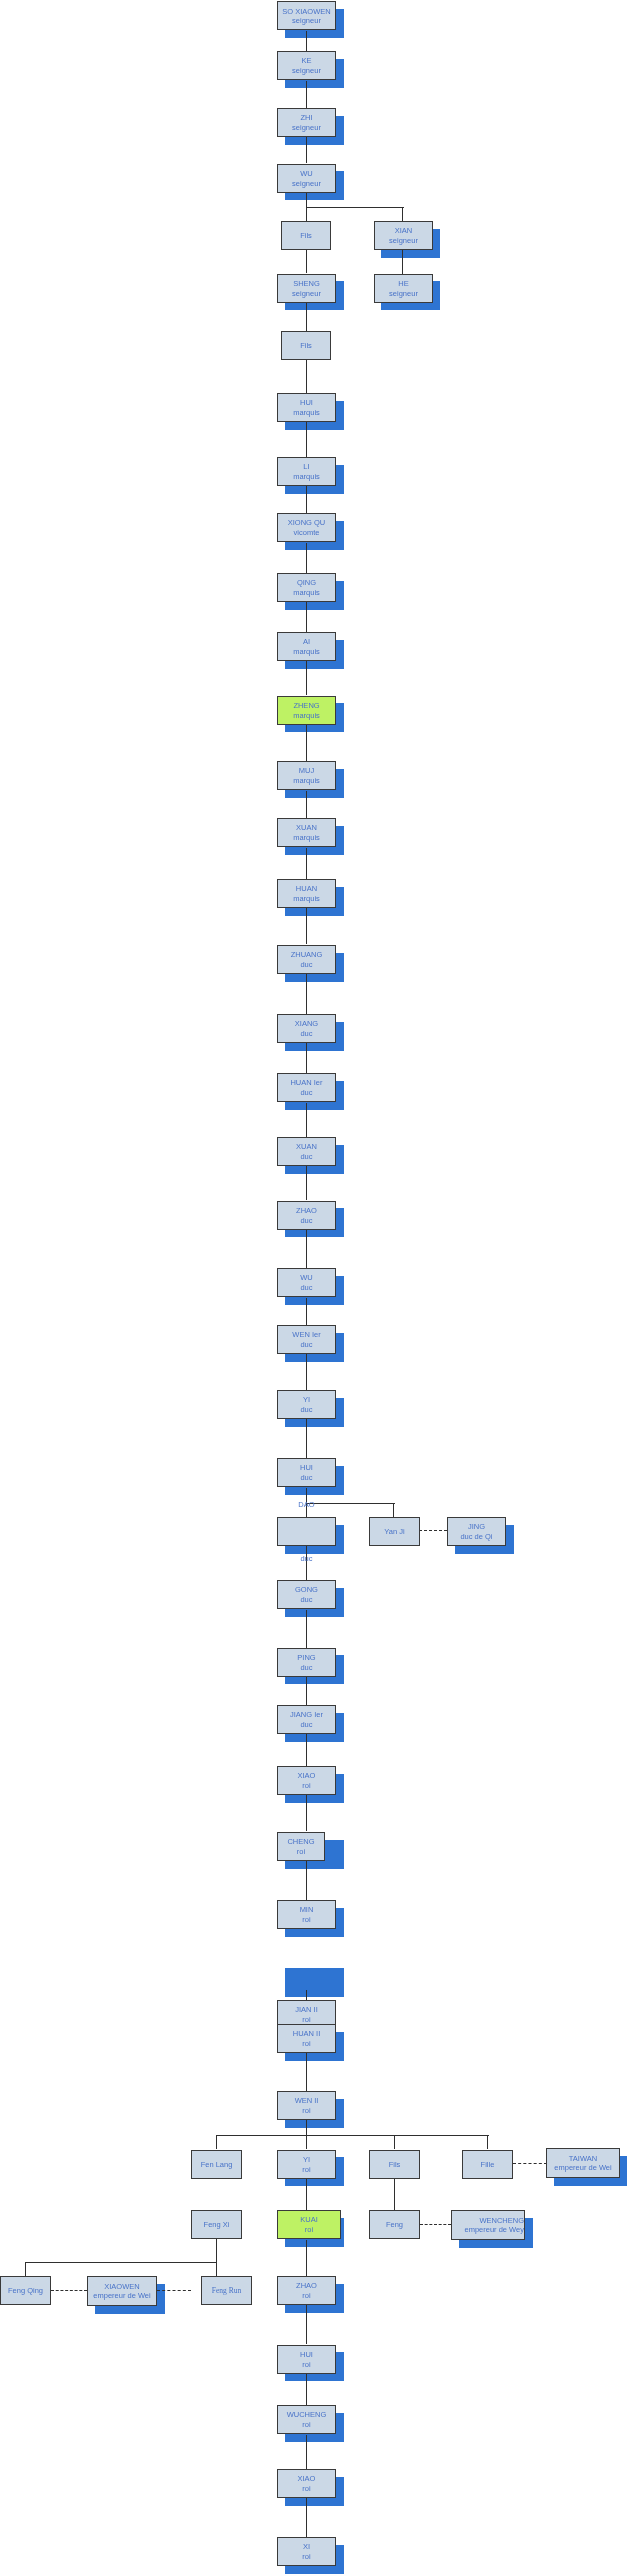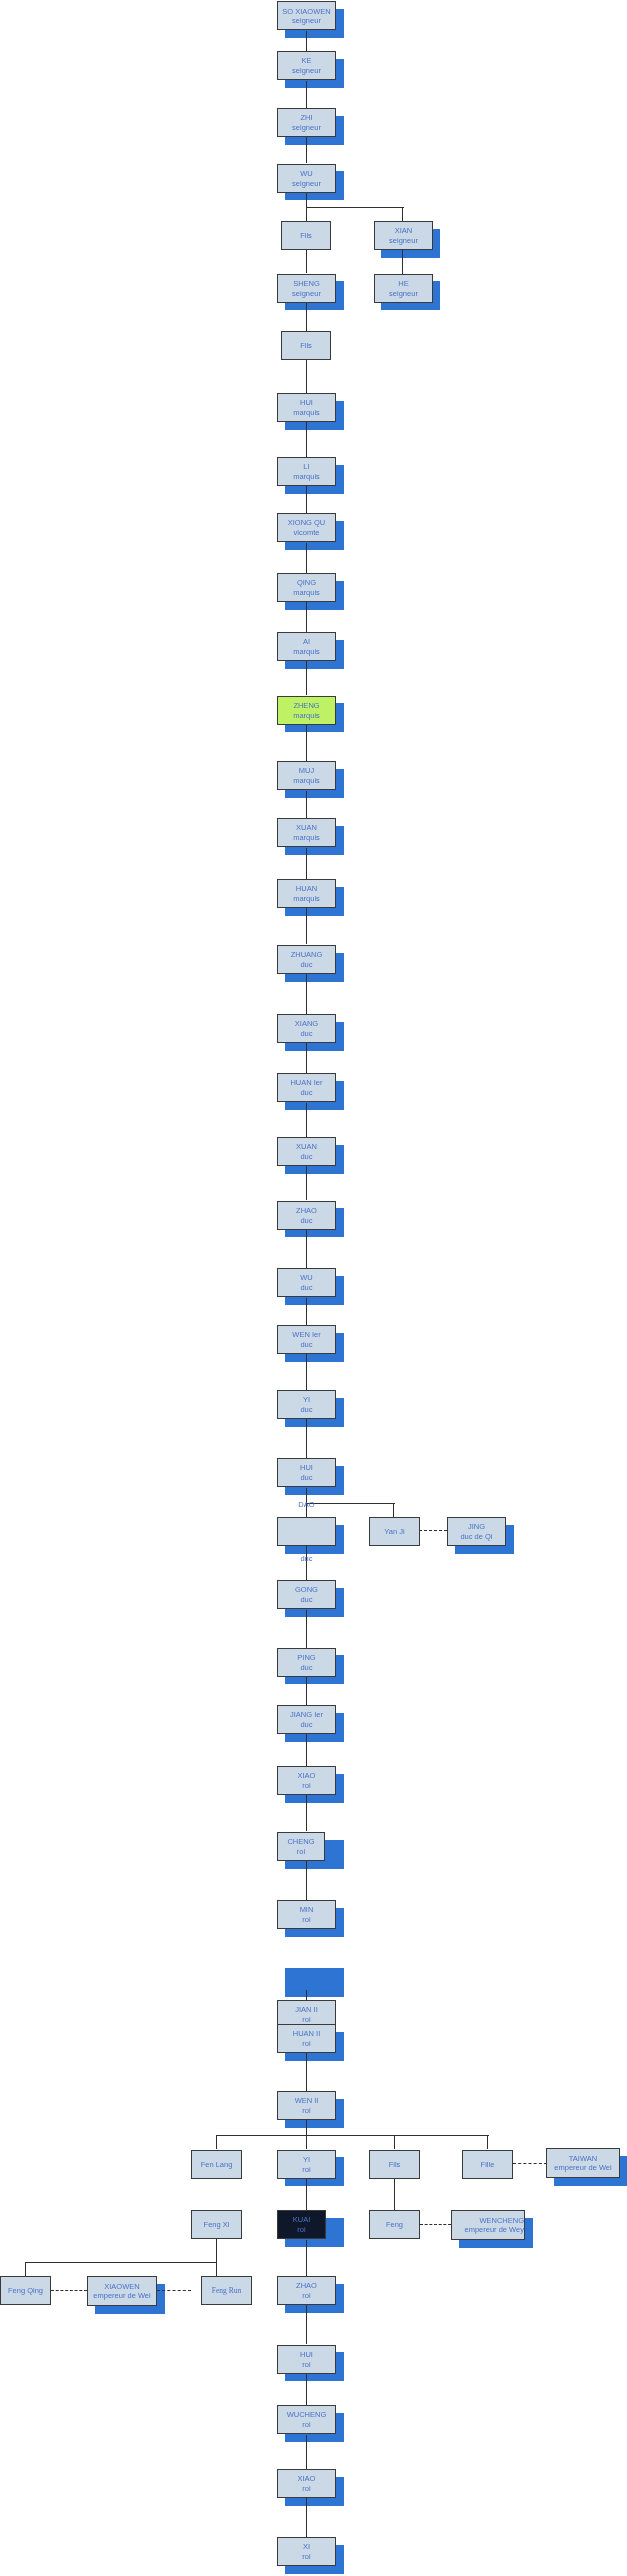--- a/index.html
+++ b/index.html
@@ -227,21 +227,21 @@
     </div>
     <div class="shadow" style="left: 554px; top: 2156px; width: 74px; height: 30px; background: rgb(46, 116, 210);"></div>
     <div class="node" style="left: 546px; top: 2148px; width: 74px; height: 30px; background: rgb(203, 216, 230); border-color: rgb(58, 58, 58); color: rgb(73, 115, 200);">
       <span class="lbl">TAIWAN</span>
       <span class="sub">empereur de Wei</span>
     </div>
     <div class="node" style="left: 191px; top: 2210px; width: 51px; height: 28.6px; background: rgb(203, 216, 230); border-color: rgb(58, 58, 58); color: rgb(73, 115, 200);">
       <span class="lbl">Feng Xi</span>
     </div>
     <div class="shadow" style="left: 285px; top: 2218px; width: 59px; height: 29px; background: rgb(46, 116, 210);"></div>
-    <div class="node" style="left: 277px; top: 2210px; width: 49px; height: 29px; background: #0f172a; border-color: rgb(58, 58, 58); color: rgb(73, 115, 200);">
+    <div class="node" style="left: 277px; top: 2210px; width: 64px; height: 29px; background: #bef264; border-color: rgb(58, 58, 58); color: rgb(73, 115, 200);">
       <span class="lbl">KUAI</span>
       <span class="sub">roi</span>
     </div>
     <div class="node" style="left: 369px; top: 2210px; width: 51px; height: 28.6px; background: rgb(203, 216, 230); border-color: rgb(58, 58, 58); color: rgb(73, 115, 200);">
       <span class="lbl">Feng</span>
     </div>
     <div class="shadow" style="left: 459px; top: 2218px; width: 74px; height: 30px; background: rgb(46, 116, 210);"></div>
     <div class="node" style="left: 451px; top: 2210px; width: 74px; height: 30px; background: rgb(203, 216, 230); border-color: rgb(58, 58, 58); color: rgb(73, 115, 200); align-items: flex-end;">
       <span class="lbl">WENCHENG</span>
       <span class="sub">empereur de Wey</span>

